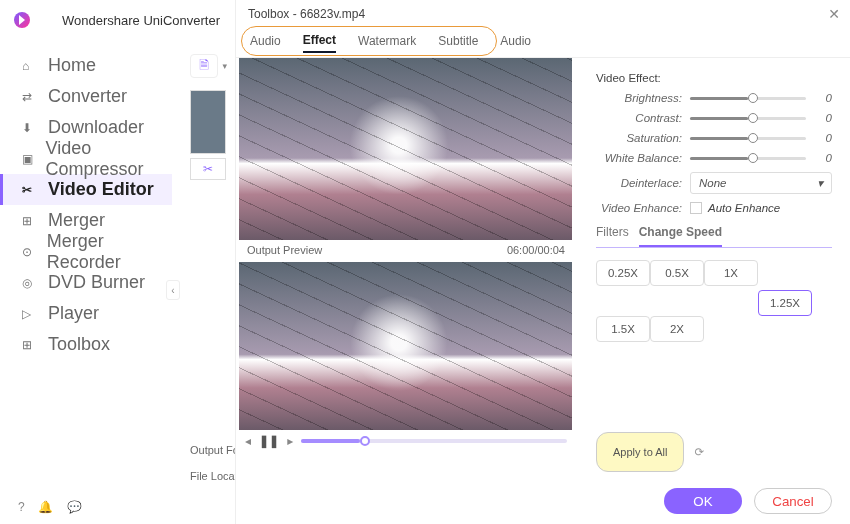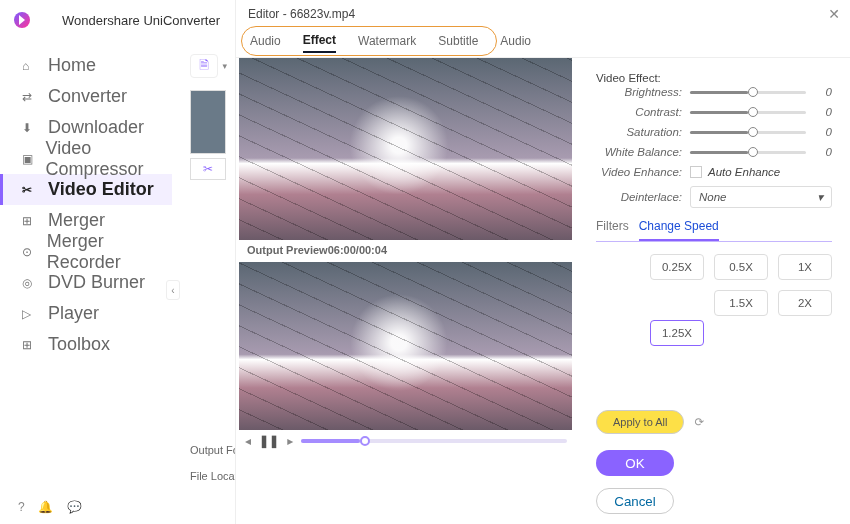--- a/index.html
+++ b/index.html
@@ -39,53 +39,53 @@
 .tab { font-size:12px; color:#666; cursor:pointer; padding-bottom:4px; }
 .tab.active { color:#222; font-weight:700; border-bottom:2px solid #0f172a; }
 
 .dialog-body { display:flex; padding: 0; height: calc(100% - 58px); }
 .preview-col { width: 340px; padding: 0 3px 8px 3px; display:flex; flex-direction:column; }
 .vid { width: 333px; background: linear-gradient(180deg,#5b6773 0%, #a89bb0 55%, #fff 58%, #b08090 75%, #6b5a68 100%); position:relative; }
 .vid.v1 { height: 182px; }
 .vid.v2 { height: 168px; margin-top:2px; }
 .vid::before { content:""; position:absolute; inset:0; background: radial-gradient(circle at 48% 48%, rgba(255,255,255,0.95) 0 4%, rgba(255,255,255,0) 25%); }
 .vid::after { content:""; position:absolute; inset:0; background: repeating-linear-gradient(25deg, transparent 0 18px, rgba(0,0,0,0.25) 18px 19px); mix-blend-mode: multiply; }
-.preview-info { display:flex; font-size:11px; color:#666; padding: 4px 8px; font-weight: bold; }
+.preview-info { display:flex; justify-content:space-between; font-size:11px; color:#666; padding: 4px 8px; }
 .playbar { display:flex; align-items:center; gap:8px; padding: 4px 6px 0; }
 .playbar .btn { color:#888; font-size:12px; cursor:pointer; }
 .track { flex:1; height:4px; background:#e5e0f5; border-radius:2px; position:relative; }
 .track .fill { position:absolute; left:0; top:0; height:100%; width:22%; background:#a58cff; border-radius:2px; }
 .track .knob { position:absolute; left:22%; top:-3px; width:10px; height:10px; background:#fff; border:2px solid #a58cff; border-radius:50%; }
 
 .controls-col { flex:1; padding: 14px 18px 10px 20px; display:flex; flex-direction:column; font-size:11.5px; color:#444; }
-.section-title { margin-bottom: 2px; }
+.section-title { margin-bottom: 8px; }
 .row { display:flex; align-items:center; margin-bottom: 8px; font-style: italic; }
 .row .lab { width: 86px; text-align:right; margin-right:8px; color:#666; }
 .slider { flex:1; height:3px; background:#ddd; border-radius:2px; position:relative; margin-right:10px; }
 .slider .fill { position:absolute; left:0; top:0; height:100%; width:50%; background:#888; border-radius:2px; }
 .slider .knob { position:absolute; left:50%; top:-4px; width:10px; height:10px; background:#fff; border:1px solid #888; border-radius:50%; }
 .val { width: 16px; text-align:right; color:#666; }
 .select { flex:1; height:22px; border:1px solid #ddd; border-radius:3px; display:flex; align-items:center; justify-content:space-between; padding:0 8px; color:#555; cursor:pointer; }
 .checkbox { width:12px; height:12px; border:1px solid #ccc; margin-right:6px; display:inline-block; }
 
 .subtabs { display:flex; gap:10px; margin: 3px 0 12px; border-bottom:1px solid #c4b5fd; }
 .subtab { font-size:12px; color:#777; padding-bottom:6px; cursor:pointer; }
-.subtab.active { color:#1d4ed8; font-weight:400; border-bottom:2px solid #8a63ff; }
-
-.speed-grid { display:flex; flex-wrap:wrap; gap:10px;justify-content:flex-end; }
+.subtab.active { color:#737373; font-weight:700; border-bottom:2px solid #8a63ff; }
+
+.speed-grid { display:flex; flex-wrap:wrap; gap:0; }
 .speed-btn { width:54px; height:26px; border:1px solid #ddd; border-radius:4px; display:flex; align-items:center; justify-content:center; cursor:pointer; color:#555; }
 .speed-btn.active { border-color:#8a63ff; color:#555;margin-top:30px; }
 
 .spacer { flex:1; }
 .apply-row { display:flex; align-items:center; gap:10px; margin-bottom: 16px; }
-.apply-btn { height:24px; padding:0 16px; border:1px solid #ccc; border-radius:12px; background:#fde047; cursor:pointer; font-size:11px; color:#555; }
+.apply-btn { height:40px; padding:0 16px; border:1px solid #ccc; border-radius:12px; background:#fef9c3; cursor:pointer; font-size:11px; color:#555; }
 .refresh { color:#999; cursor:pointer; }
-.footer { display:flex; justify-content:flex-end; gap:12px;flex-direction:column; }
+.footer { display:flex; justify-content:flex-end; gap:12px; }
 .ok-btn { width:78px; height:26px; background:#8a63ff; color:#fff; border:none; border-radius:13px; cursor:pointer; }
-.cancel-btn { width:78px; height:26px; background:#fff; color:#0369a1; border:1px solid #ccc; border-radius:13px; cursor:pointer; }
+.cancel-btn { width:78px; height:26px; background:#fff; color:#ef4444; border:1px solid #ccc; border-radius:13px; cursor:pointer; }
 </style>
 </head>
 <body>
 
 <div class="titlebar">
   <div class="logo"></div>
   <div class="app-name">Wondershare UniConverter</div>
 </div>
 
 <div class="main">
@@ -142,21 +142,21 @@
     <div class="file-add">🗎</div>
     <div class="thumb"></div>
     <div class="thumb-edit">✂</div>
     <div style="height:250px"></div>
     <div class="meta-label">Output Form</div>
     <div class="meta-label">File Location</div>
   </div>
 </div>
 
 <div class="dialog">
-  <div class="dialog-header">Editor - 66823v.mp4</div>
+  <div class="dialog-header">Toolbox - 66823v.mp4</div>
   <div class="dialog-close">✕</div>
 
   <div class="tabbar">
     <div class="tabring"></div>
     <div class="tab">Audio</div>
     <div class="tab active">Effect</div>
     <div class="tab">Watermark</div>
     <div class="tab">Subtitle</div>
     <div class="tab">Audio</div>
   </div>
@@ -210,31 +210,31 @@
       <div class="row">
         <div class="lab">White Balance:</div>
         <div class="slider">
             <div class="fill"></div>
             <div class="knob"></div>
           </div>
         <div class="val">0</div>
       </div>
 
       <div class="row">
-        <div class="lab">Video Enhance:</div>
-        <span class="checkbox"></span>
-        <span>Auto Enhance</span>
-      </div>
-
-      <div class="row">
         <div class="lab">Deinterlace:</div>
         <div class="select">
           <span>None</span>
           <span>▾</span>
         </div>
+      </div>
+
+      <div class="row">
+        <div class="lab">Video Enhance:</div>
+        <span class="checkbox"></span>
+        <span>Auto Enhance</span>
       </div>
 
       <div class="subtabs">
         <div class="subtab">Filters</div>
         <div class="subtab active">Change Speed</div>
       </div>
 
       <div class="speed-grid">
         <div class="speed-btn">0.25X</div>
         <div class="speed-btn">0.5X</div>

